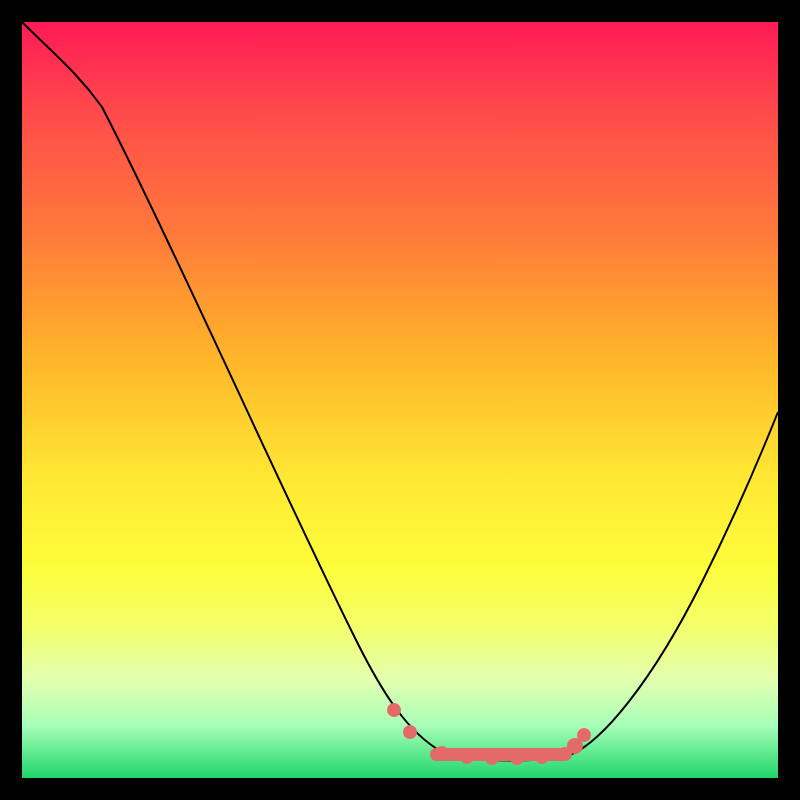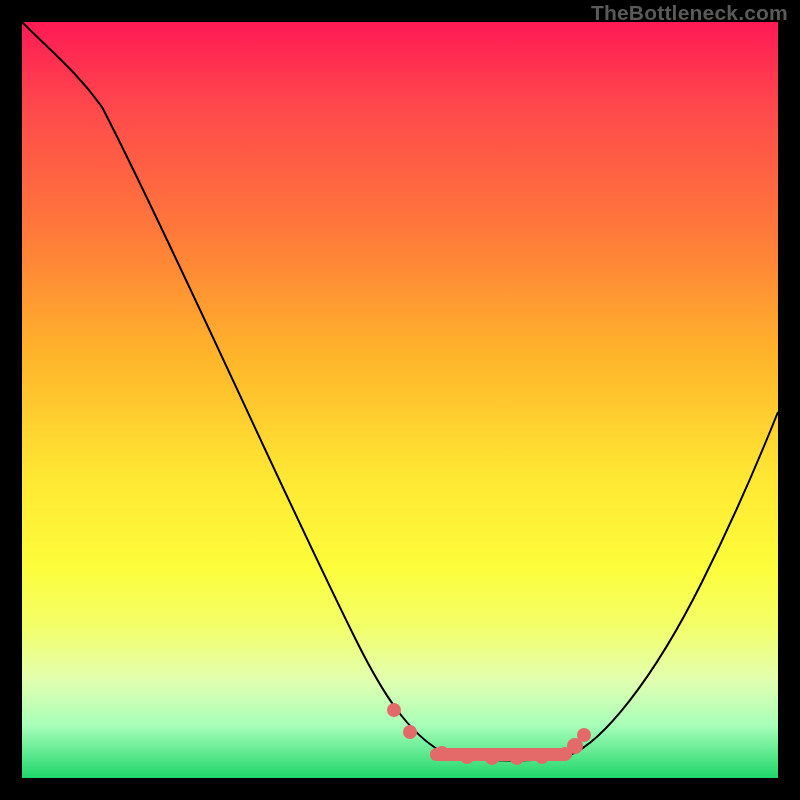--- a/index.html
+++ b/index.html
@@ -90,14 +90,13 @@
       <circle class="dot" cx="445" cy="735" r="7"></circle>
       <circle class="dot" cx="470" cy="736" r="7"></circle>
       <circle class="dot" cx="495" cy="736" r="7"></circle>
       <circle class="dot" cx="520" cy="735" r="7"></circle>
       <circle class="dot" cx="543" cy="732" r="7"></circle>
       <circle class="dot" cx="553" cy="724" r="8"></circle>
       <circle class="dot" cx="562" cy="713" r="7"></circle>
     </g>
   </svg>
 
-  <div class="branding">TheBottleneck.com</div>
 </div>
 
 </body></html>

